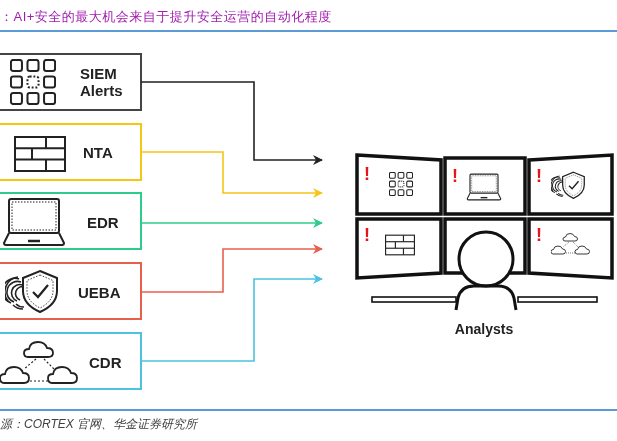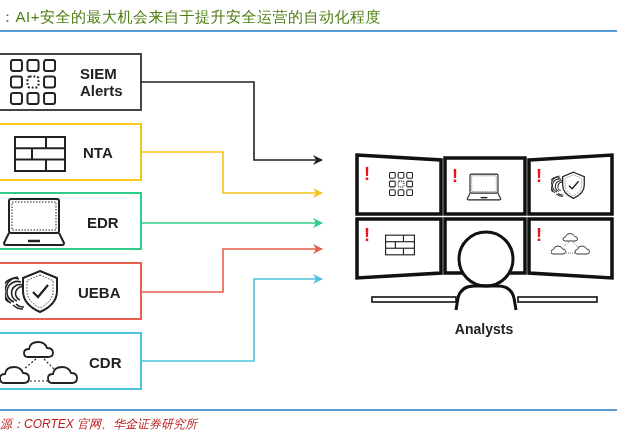--- a/index.html
+++ b/index.html
@@ -1,20 +1,20 @@
 <!DOCTYPE html>
 <html><head>
 <meta charset="utf-8">
 <style>
   html, body { margin: 0; padding: 0; background: #ffffff; }
   body { width: 617px; height: 441px; position: relative; overflow: hidden; font-family: "Liberation Sans", sans-serif; }
-  .title { position: absolute; left: 0; top: 8px; font-size: 15px; color: #4d7c0f; white-space: nowrap; letter-spacing: 0.5px; }
+  .title { position: absolute; left: 0; top: 8px; font-size: 13px; color: #a21caf; white-space: nowrap; letter-spacing: 0.5px; }
   .title-rule { position: absolute; left: 0; top: 30px; width: 617px; height: 2px; background: #5b9bd5; }
   .footer-rule { position: absolute; left: 0; top: 409px; width: 617px; height: 2px; background: #5b9bd5; }
-  .footer { position: absolute; left: 0; top: 416px; font-size: 12px; color: #b91c1c; font-style: italic; white-space: nowrap; }
+  .footer { position: absolute; left: 0; top: 416px; font-size: 12px; color: #404040; font-style: italic; white-space: nowrap; }
   svg.diagram { position: absolute; left: 0; top: 0; }
   .lbl { font-family: "Liberation Sans", sans-serif; font-weight: bold; font-size: 15px; fill: #222; }
   .analyst-lbl { font-family: "Liberation Sans", sans-serif; font-weight: bold; font-size: 14px; fill: #222; }
 </style>
 </head>
 <body>
 
 <div class="title">：AI+安全的最大机会来自于提升安全运营的自动化程度</div>
 <div class="title-rule"></div>
 

